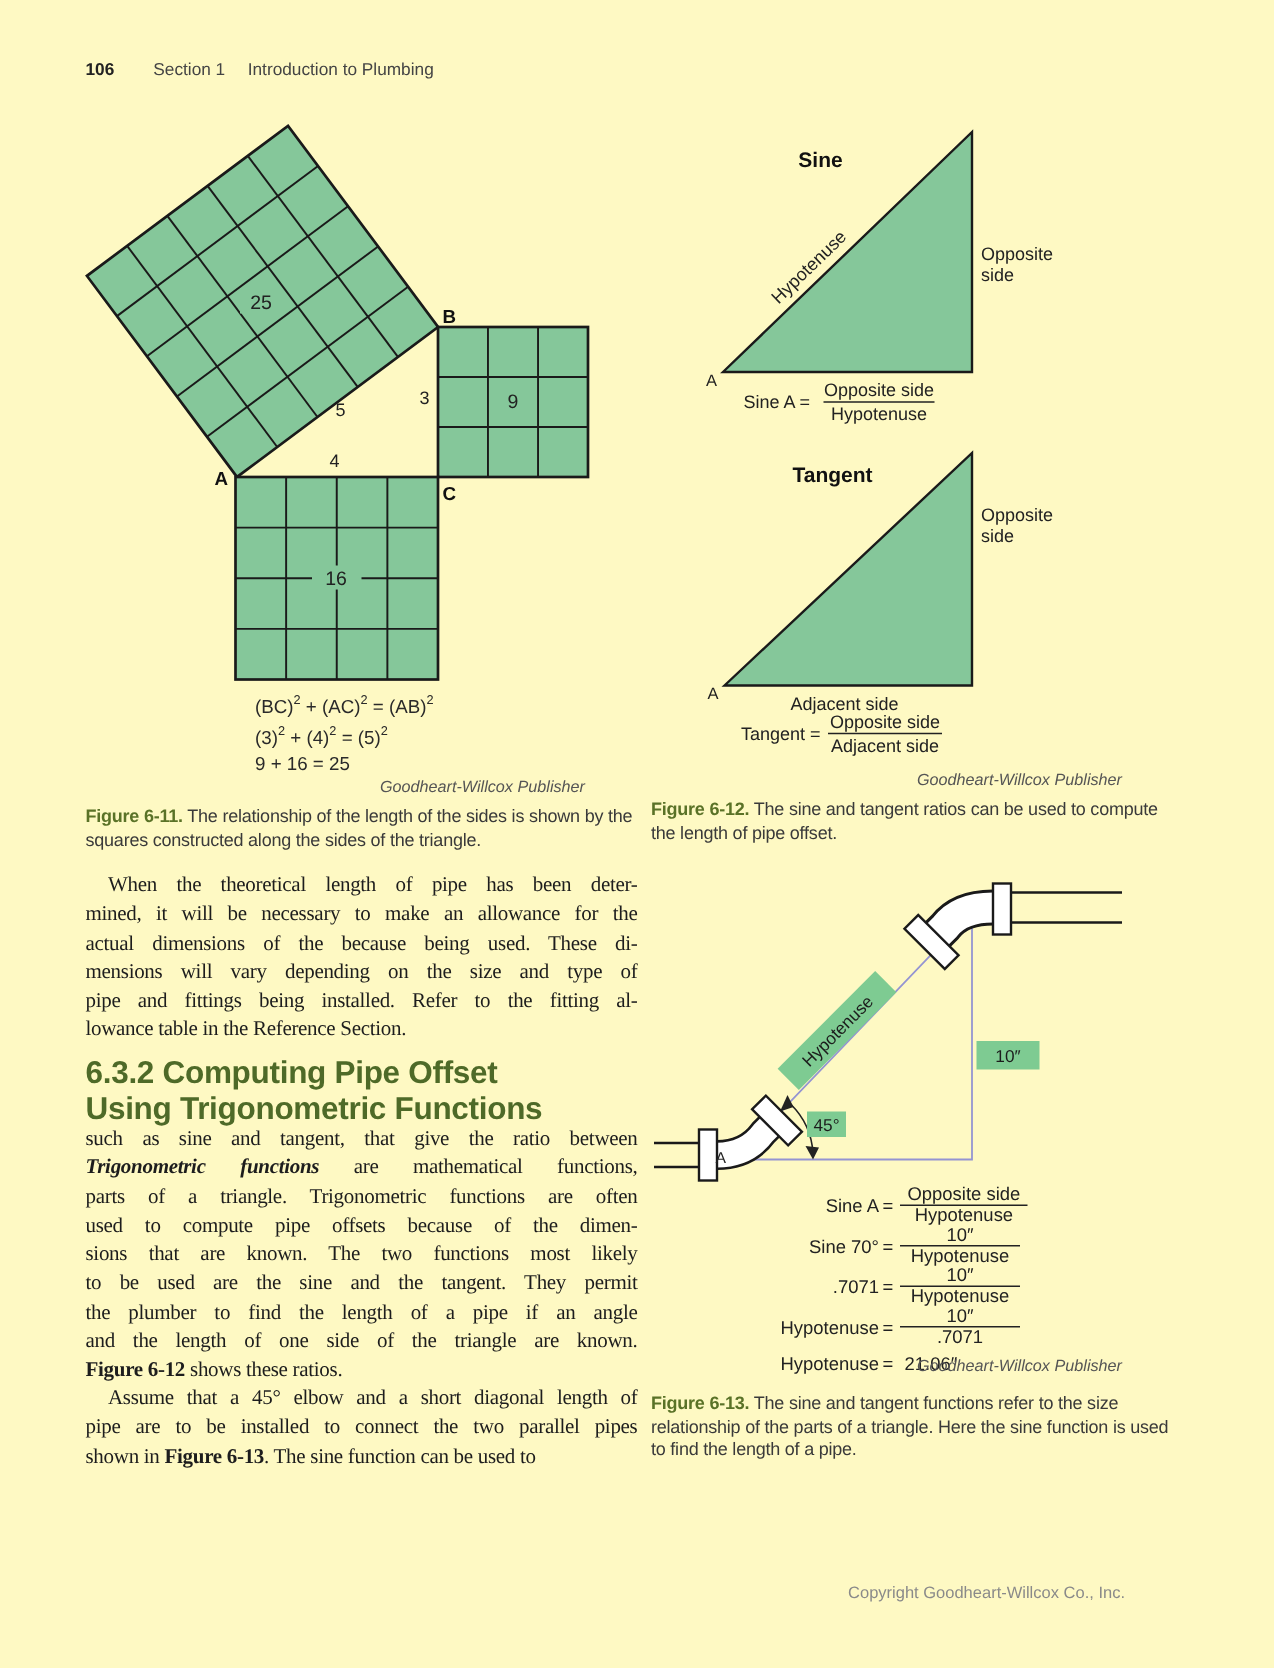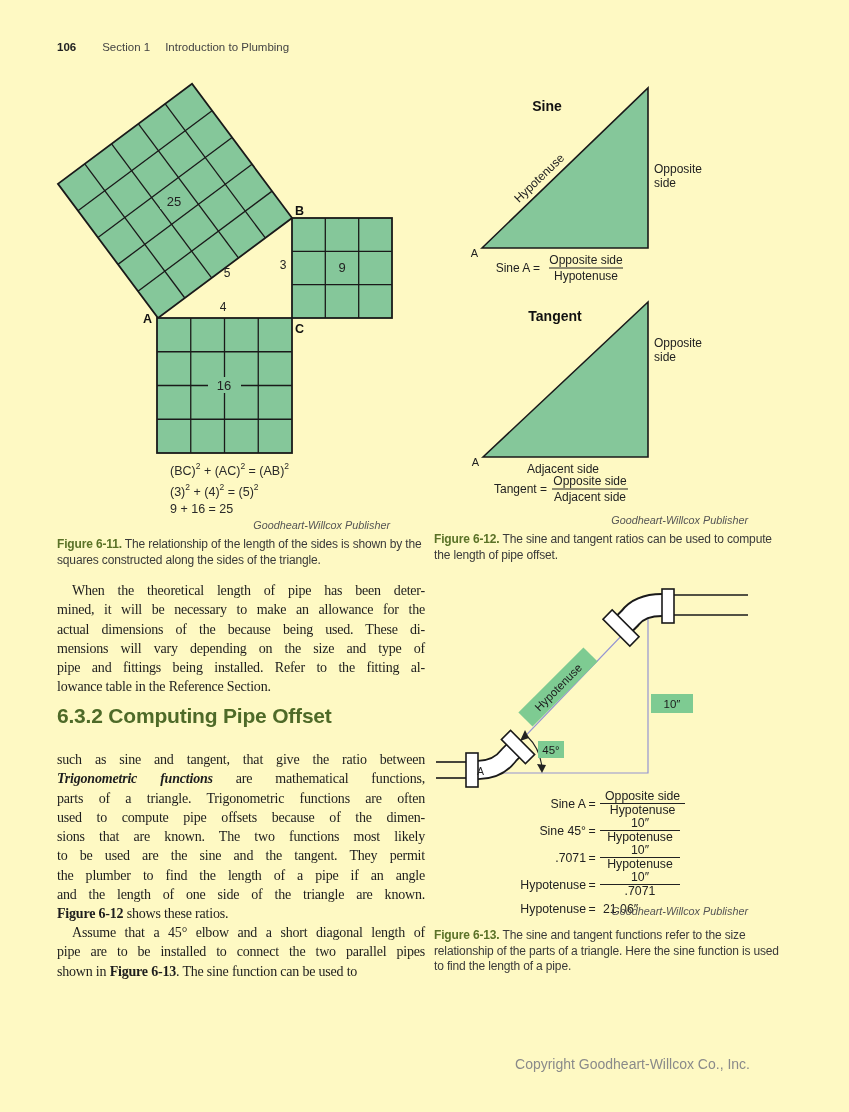--- a/index.html
+++ b/index.html
@@ -30,21 +30,21 @@
   
   #formulas13{position:absolute;left:478px;top:790px;font-size:12.3px;color:#222;}
   .frow{display:flex;align-items:center;}
   .flhs{width:108px;text-align:right;white-space:nowrap;}
   .feq{width:12px;text-align:center;}
   .ffrac{display:inline-block;text-align:center;min-width:80px;margin-left:2px;}
   .fnum{display:block;line-height:13px;padding:0 5px;border-bottom:1px solid #222;}
   .fden{display:block;line-height:13px;padding:0 5px;}
   .fres{padding-left:5px;}
   .frow5{height:17px;margin-top:2px;}
-  #footer{position:absolute;top:1056px;right:99px;font-size:14px;color:#8a8a8a;text-align:right;}
+  #footer{position:absolute;top:1056px;right:99px;font-size:11px;color:#8a8a8a;text-align:right;}
   svg text{font-family:"Liberation Sans",sans-serif;}
 </style>
 </head>
 <body>
 
 <div id="page">
 
   <div id="header">
     <span class="pg">106</span><span class="sec">Section 1</span><span class="sect">Introduction to Plumbing</span>
   </div>
@@ -118,20 +118,21 @@
     <div class="bline jline ind">When the theoretical length of pipe has been deter-</div>
     <div class="bline jline">mined, it will be necessary to make an allowance for the</div>
     <div class="bline jline">actual dimensions of the because being used. These di-</div>
     <div class="bline jline">mensions will vary depending on the size and type of</div>
     <div class="bline jline">pipe and fittings being installed. Refer to the fitting al-</div>
     <div class="bline">lowance table in the Reference Section.</div>
   </div>
 
   <div id="heading">
     <div>6.3.2 Computing Pipe Offset</div>
+    <div>Using Trigonometric Functions</div>
   </div>
 
   <div class="para" style="top:750px;">
     <div class="bline jline">such as sine and tangent, that give the ratio between</div>
     <div class="bline jline"><span class="bi">Trigonometric functions</span><span> are mathematical functions,</span></div>
     <div class="bline jline">parts of a triangle. Trigonometric functions are often</div>
     <div class="bline jline">used to compute pipe offsets because of the dimen-</div>
     <div class="bline jline">sions that are known. The two functions most likely</div>
     <div class="bline jline">to be used are the sine and the tangent. They permit</div>
     <div class="bline jline">the plumber to find the length of a pipe if an angle</div>
@@ -224,21 +225,21 @@
   <div id="formulas13">
     <div class="frow">
       <span class="flhs">Sine A</span>
         <span class="feq">=</span>
       <span class="ffrac">
           <span class="fnum">Opposite side</span>
           <span class="fden">Hypotenuse</span>
         </span>
     </div>
     <div class="frow">
-      <span class="flhs">Sine 45°</span>
+      <span class="flhs">Sine 70°</span>
         <span class="feq">=</span>
       <span class="ffrac">
           <span class="fnum">10″</span>
           <span class="fden">Hypotenuse</span>
         </span>
     </div>
     <div class="frow">
       <span class="flhs">.7071</span>
         <span class="feq">=</span>
       <span class="ffrac">

